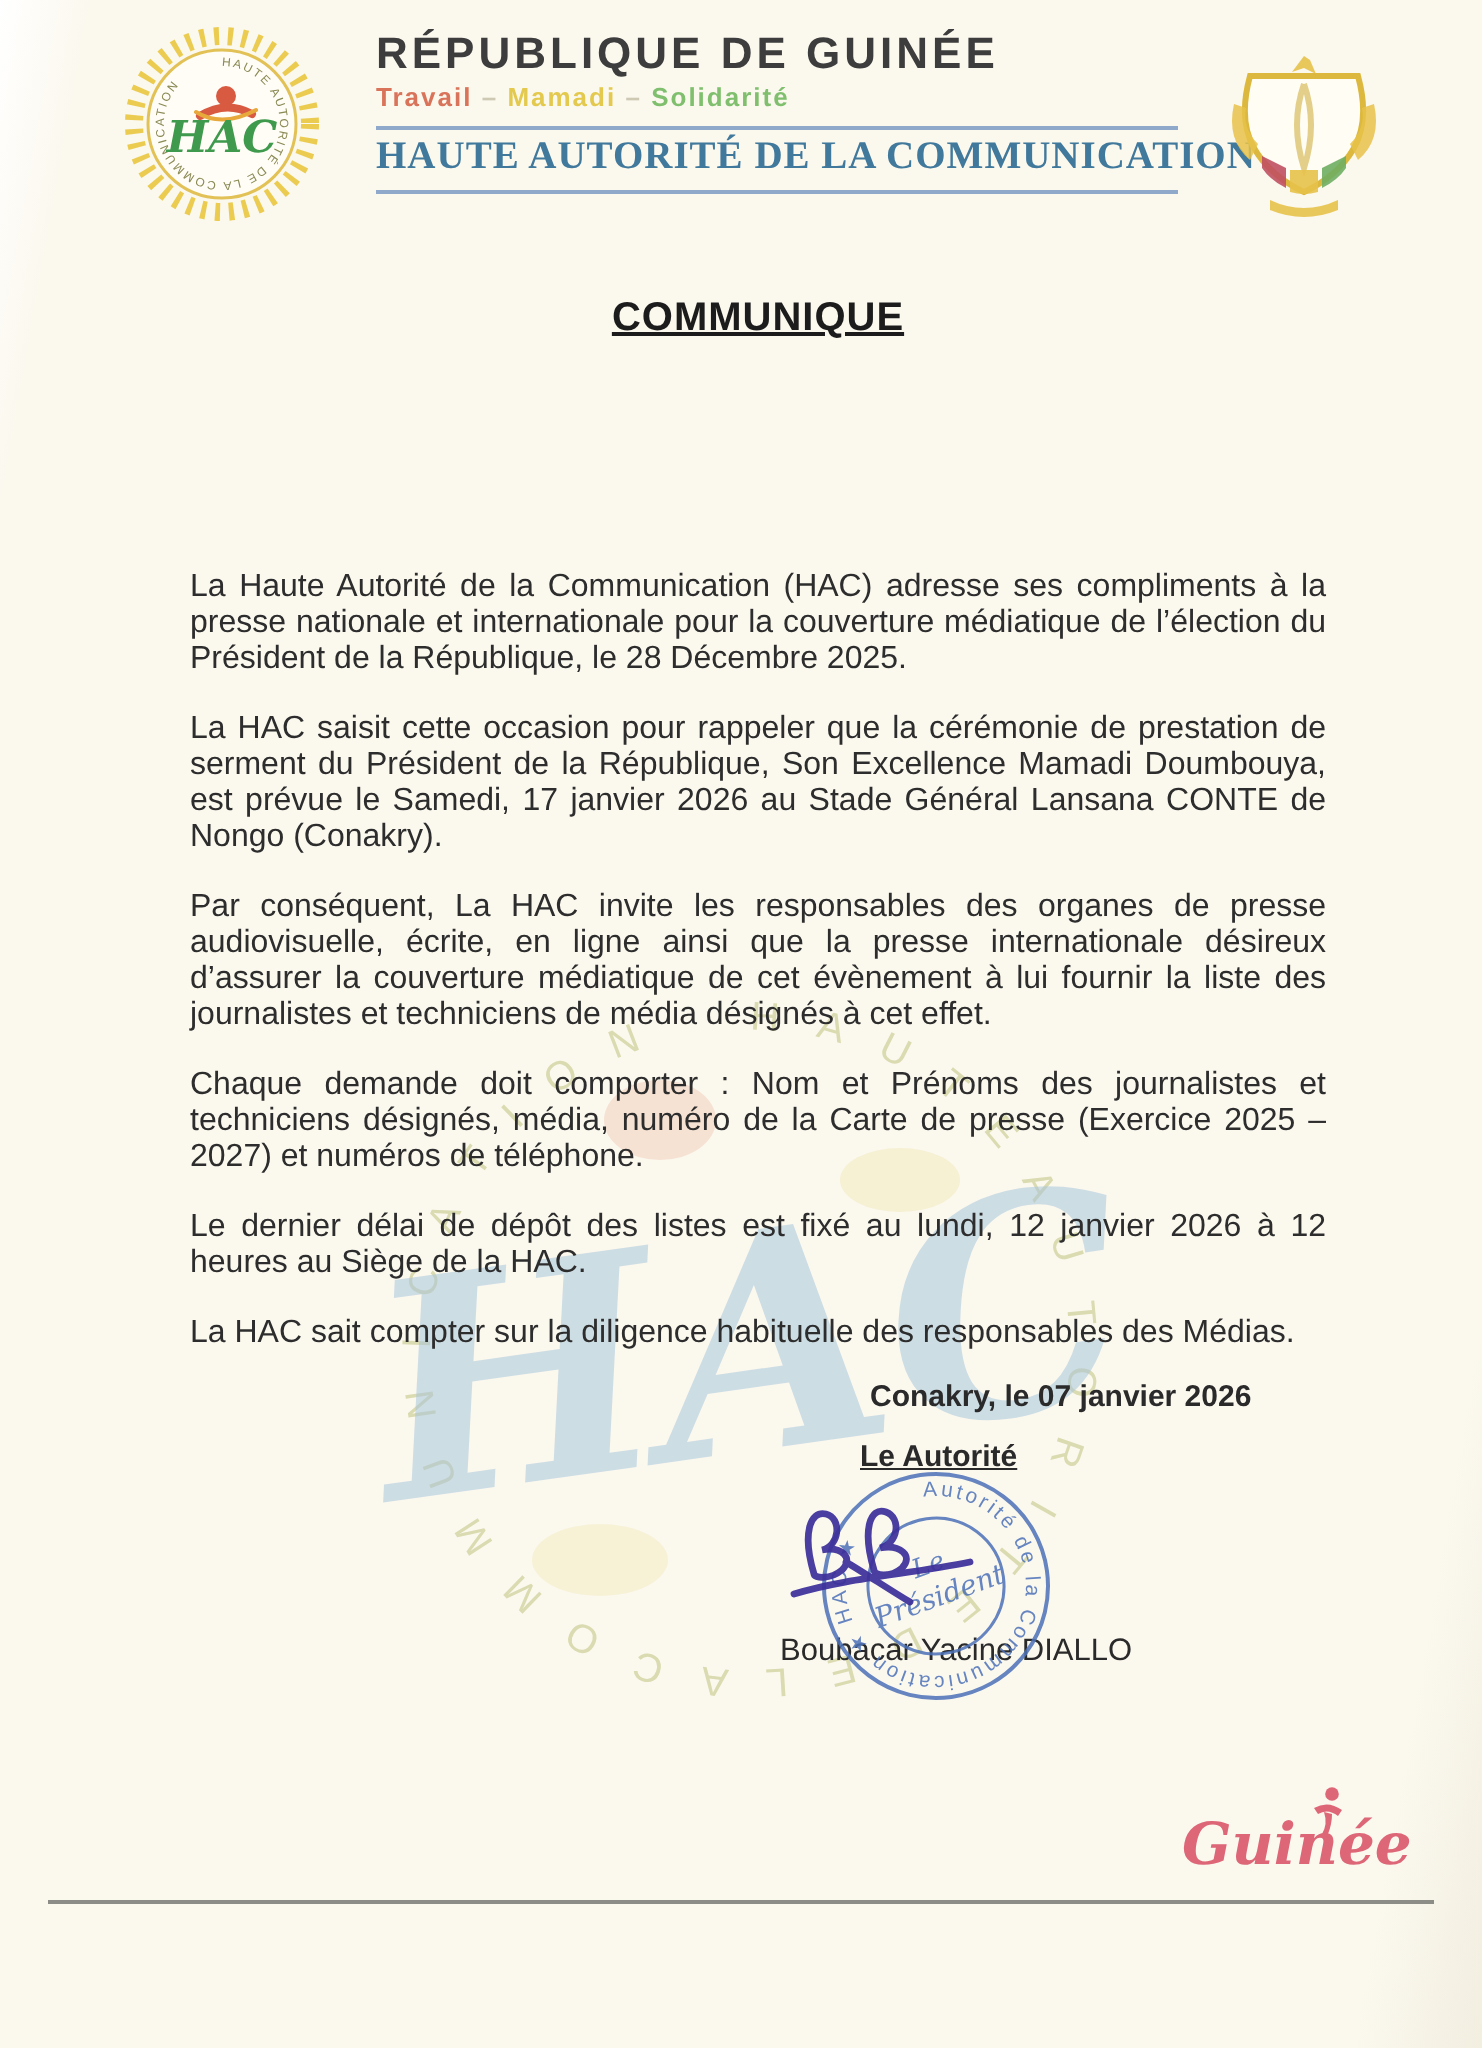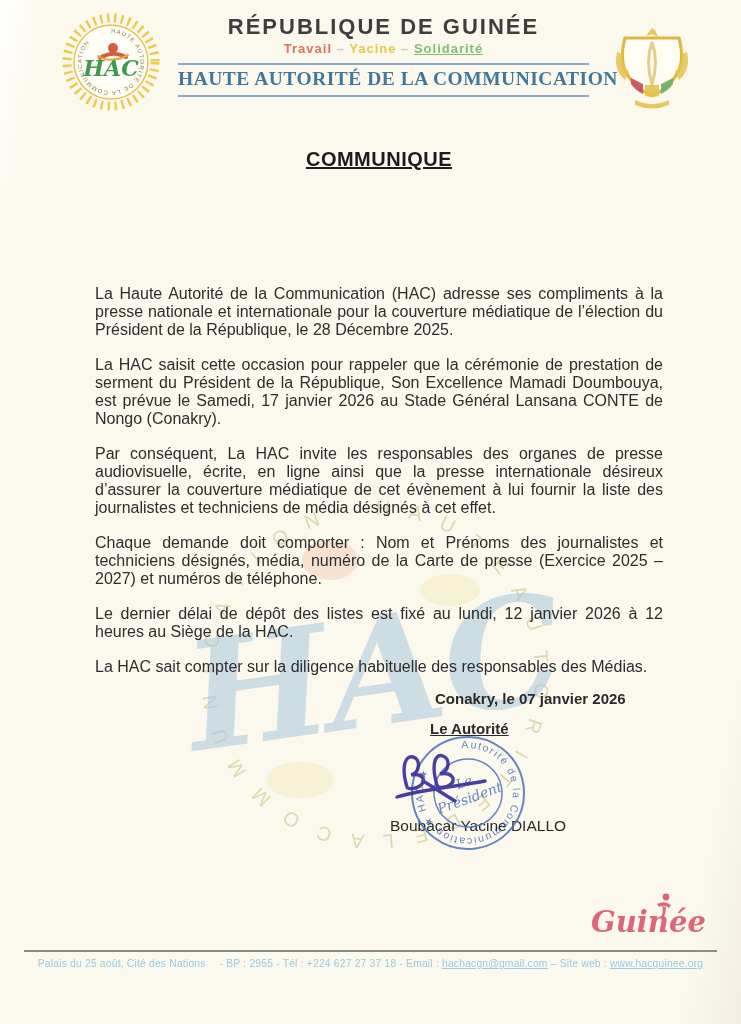--- a/index.html
+++ b/index.html
@@ -4,25 +4,25 @@
 <style>
   html,body { margin:0; padding:0; background:#d8d8d4; }
   .page {
     position:relative; width:741px; height:1024px; margin:0 auto;
     background:linear-gradient(100deg,#ffffff 0%,#fbf8ee 5%,#fbf8ee 93%,#f2eee0 100%);
     font-family:"Liberation Sans", sans-serif; color:#2a2a2a; overflow:hidden;
   }
   
   .header { position:absolute; top:10px; left:58px; right:40px; height:104px; }
   .hac-logo { position:absolute; left:0; top:2px; width:106px; height:100px; }
-  .header-center { position:absolute; left:120px; right:112px; top:4px; text-align:center; }
+  .header-center { position:absolute; left:130px; right:112px; top:4px; text-align:left; }
   .republic { font-size:22px; font-weight:bold; letter-spacing:2px; color:#3d3d3d; }
   .motto { font-size:13px; font-weight:bold; margin-top:1px; letter-spacing:1px; }
   .motto .t1 { color:#d9745a; } .motto .sep { color:#cdc9b2; }
-  .motto .t2 { color:#e3c94e; } .motto .t3 { color:#7fbf6e;text-decoration:underline; }
+  .motto .t2 { color:#e3c94e; } .motto .t3 { color:#7fbf6e; }
   .banner {
     margin-top:7px; border-top:2px solid #8fa9cb; border-bottom:2px solid #8fa9cb;
     padding:3px 0 5px; font-family:"Liberation Serif", serif; font-weight:bold;
     font-size:19.5px; color:#41799c; letter-spacing:0.5px; white-space:nowrap;
   }
   .coat { position:absolute; right:2px; top:12px; width:94px; height:90px; }
   
   .doc-title {
     position:absolute; top:148px; left:0; right:0; text-align:center;
     font-size:20px; font-weight:bold; text-decoration:underline; color:#1c1c1c; letter-spacing:0.5px;margin-left:17px;
@@ -94,21 +94,21 @@
         <path d="M 42,46 Q 55,38 68,45" fill="none" stroke="#d85a40" stroke-width="4" stroke-linecap="round"></path>
         <path d="M 40,44 Q 53,52 70,43" fill="none" stroke="#e7a93c" stroke-width="2" stroke-linecap="round"></path>
         <text x="53" y="64" text-anchor="middle" font-family="DejaVu Serif, serif" font-style="italic" font-weight="bold" font-size="22" fill="#3f9a4d">HAC</text>
       </svg>
     </div>
 
     <div class="header-center">
       <div class="republic">RÉPUBLIQUE DE GUINÉE</div>
       <div class="motto"><span class="t1">Travail</span>
         <span class="sep">–</span>
-        <span class="t2">Yacine</span>
+        <span class="t2">Mamadi</span>
         <span class="sep">–</span>
         <span class="t3">Solidarité</span></div>
       <div class="banner">HAUTE AUTORITÉ DE LA COMMUNICATION</div>
     </div>
 
     <div class="coat">
       <svg width="94" height="90" viewBox="0 0 94 90">
         <path d="M 47,6 L 41,14 L 47,12 L 53,15 L 50,8 Z" fill="#e7c24a" opacity="0.9"></path>
         <path d="M 20,16 Q 14,38 22,52 Q 30,66 47,74 Q 64,66 72,52 Q 80,38 74,16 Z" fill="#fffdf4" stroke="#dcb93e" stroke-width="3"></path>
         <path d="M 12,30 Q 8,48 20,58 L 24,50 Q 16,42 18,32 Z" fill="#e7c24a" opacity="0.85"></path>
@@ -172,18 +172,14 @@
           <circle cx="13" cy="5" r="3.4"></circle>
           <path d="M 4,12 Q 11,8 18,13 L 16,16 Q 11,12 6,15 Z"></path>
           <path d="M 9,14 Q 11,20 8,25 L 11,25 Q 13,20 13,15 Z"></path>
         </g>
       </svg>
     </div>
     <span class="brand-text">Guinée</span>
   </div>
 
   <div class="footer-line"></div>
-  <div class="footer"><span>Palais du 25 août, Cité des Nations</span><span class="gap"></span><span>- BP : 2955 - Tél : +224 627 27 37 18 - Email :</span>
-    <span class="link">hachacgn@gmail.com</span>
-    <span>– Site web :</span>
-    <span class="link">www.hacguinee.org</span></div>
 
 </div>
 
 </body></html>

